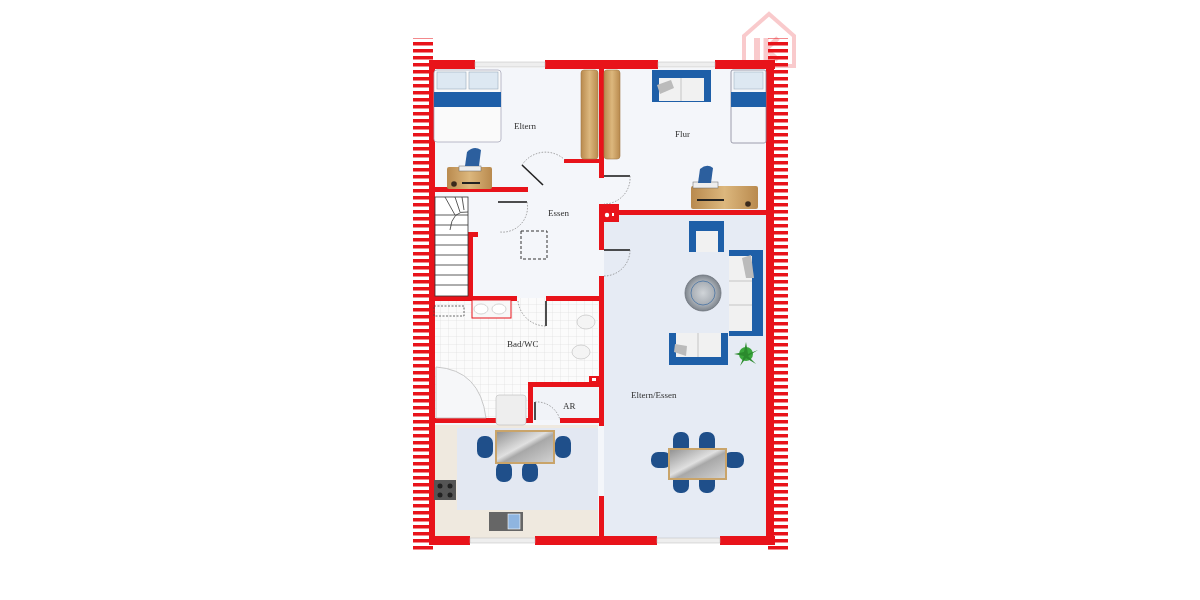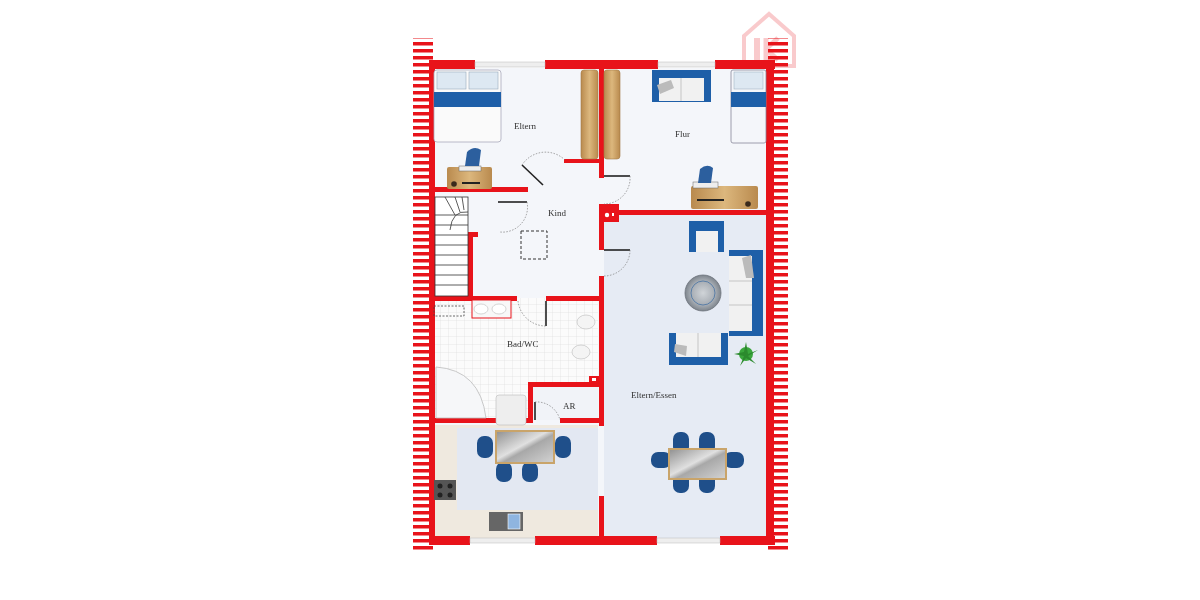--- a/index.html
+++ b/index.html
@@ -226,21 +226,21 @@
     <rect x="673" y="473" width="16" height="20" rx="7" fill="#1f4f8a"></rect>
     <rect x="699" y="473" width="16" height="20" rx="7" fill="#1f4f8a"></rect>
     <rect x="651" y="452" width="20" height="16" rx="7" fill="#1f4f8a"></rect>
     <rect x="724" y="452" width="20" height="16" rx="7" fill="#1f4f8a"></rect>
     <rect x="669" y="449" width="57" height="30" fill="url(#steel)" stroke="#c9a46a" stroke-width="2"></rect>
   </g>
 </svg>
 
 <div class="room-label" style="left:514px;top:121px;">Eltern</div>
 <div class="room-label" style="left:675px;top:129px;">Flur</div>
-<div class="room-label" style="left:548px;top:208px;">Kind</div>
+<div class="room-label" style="left:548px;top:208px;">Essen</div>
 <div class="room-label" style="left:507px;top:339px;">Bad/WC</div>
 <div class="room-label" style="left:563px;top:401px;font-family:Liberation Serif, serif;">AR</div>
 <div class="room-label" style="left:631px;top:390px;">Eltern/Essen</div>
 
 <svg class="logo" viewBox="0 0 62 62" xmlns="http://www.w3.org/2000/svg">
   <path d="M6 28 L31 6 L56 28 L56 58 L6 58 Z" fill="none" stroke="#e8131a" stroke-width="4"></path>
   <rect x="16" y="30" width="6" height="22" fill="#e8131a"></rect>
   <path d="M28 30 L28 52 M28 41 L40 30 M28 41 L40 52" stroke="#e8131a" stroke-width="5" fill="none"></path>
 </svg>
 

